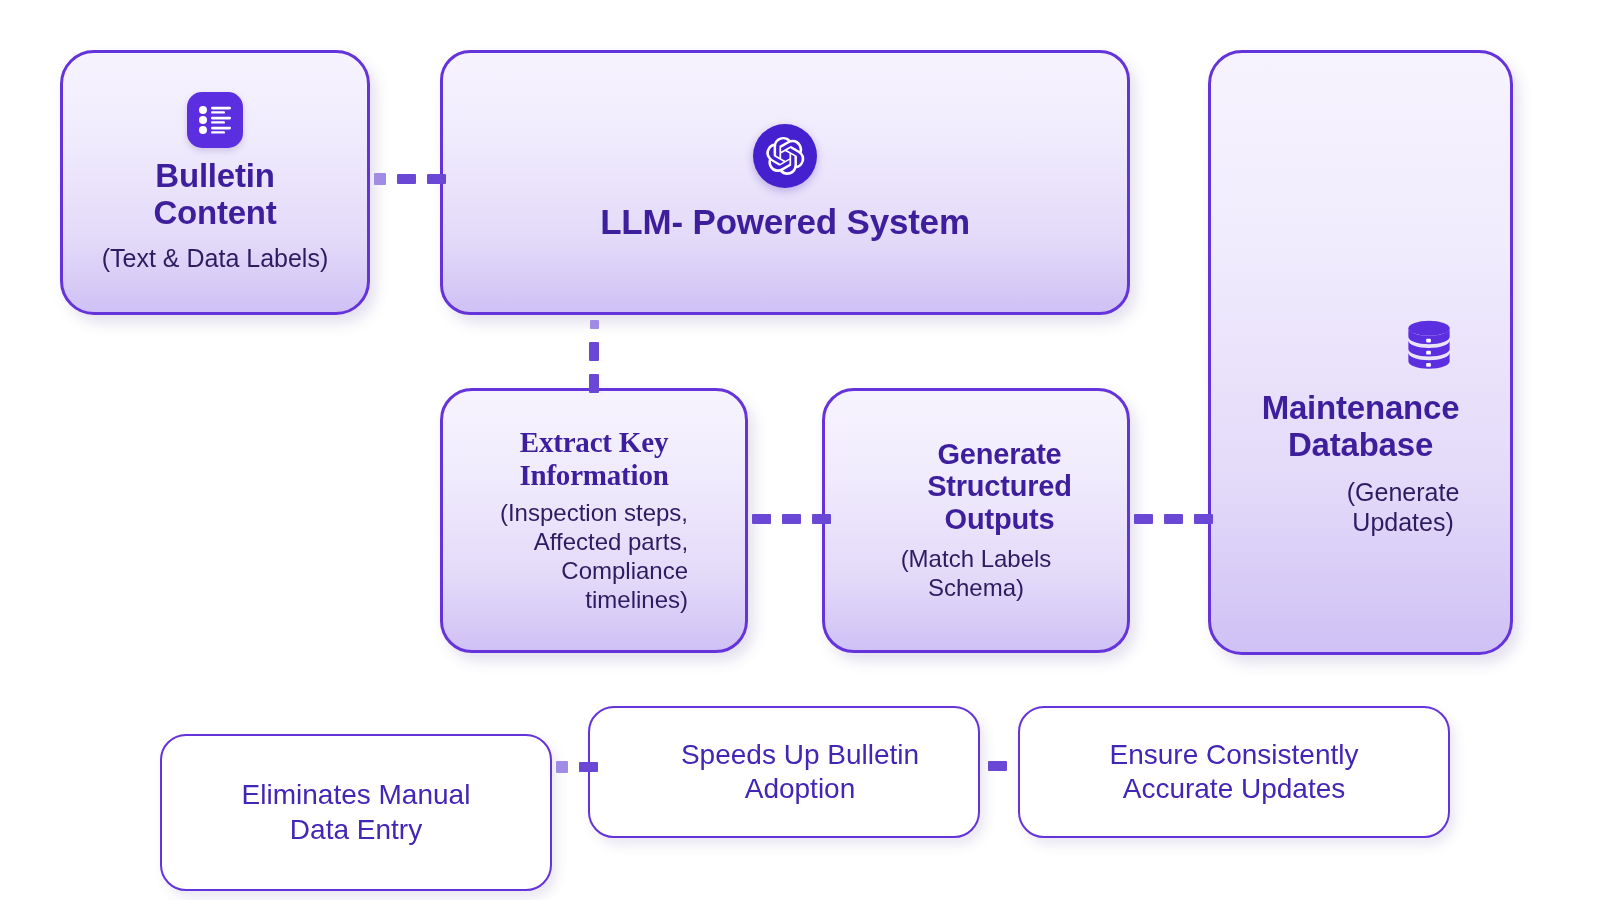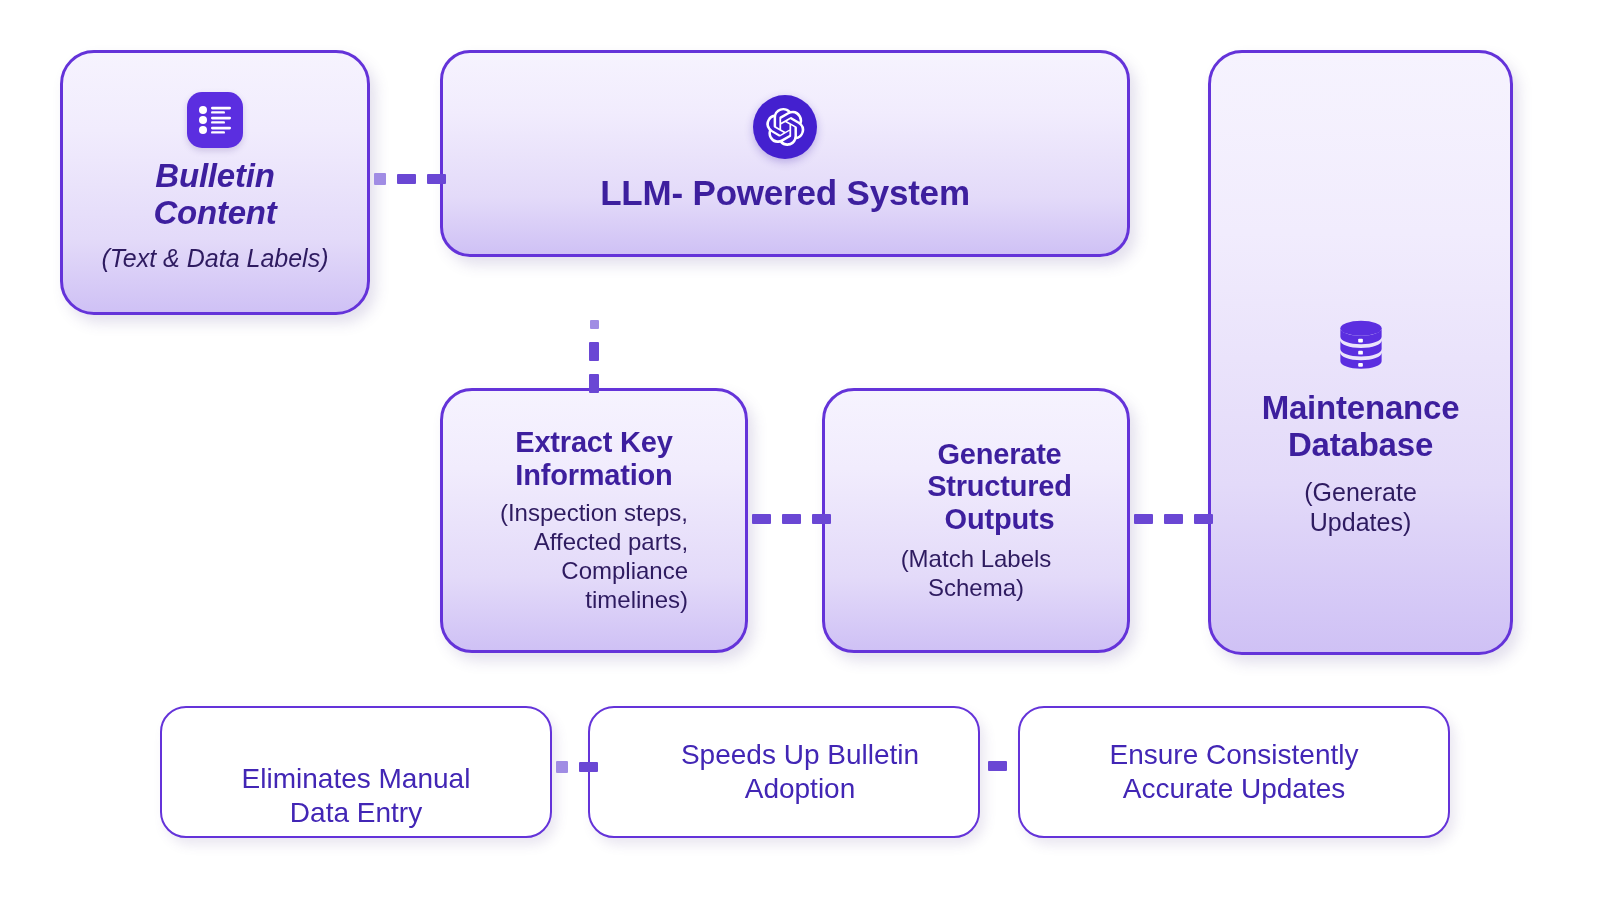--- a/index.html
+++ b/index.html
@@ -41,37 +41,37 @@
     letter-spacing: -0.2px;
     line-height: 1.12;
   }
   .card .sub {
     color: #2e1b60;
     font-weight: normal;
     line-height: 1.2;
   }
 
   
-  #card-bulletin   { left: 60px;   top: 50px;  width: 310px; height: 265px; border-radius: 34px; font-style: italic; }
-  #card-llm        { left: 440px;  top: 50px;  width: 690px; height: 207px; border-radius: 30px; }
+  #card-bulletin   { left: 60px;   top: 50px;  width: 310px; height: 265px; border-radius: 34px; }
+  #card-llm        { left: 440px;  top: 50px;  width: 690px; height: 265px; border-radius: 30px; }
   #card-db         { left: 1208px; top: 50px;  width: 305px; height: 605px; border-radius: 34px; }
   #card-extract    { left: 440px;  top: 388px; width: 308px; height: 265px; border-radius: 32px; }
   #card-generate   { left: 822px;  top: 388px; width: 308px; height: 265px; border-radius: 32px; }
 
   #card-bulletin .title { font-size: 33px; margin-top: 10px; }
   #card-bulletin .sub   { font-size: 25px; margin-top: 12px; }
 
   #card-llm .title { font-size: 35px; margin-top: 14px; }
 
   #card-db .title { font-size: 33px; margin-top: 12px; }
   #card-db .sub   { font-size: 25px; margin-top: 14px; }
-  #card-db .stack { display:flex; flex-direction:column; align-items:center; justify-content:center;
+  #card-db .stack { display:flex; flex-direction:column; align-items:flex-end; justify-content:center;
                     margin-top: 150px; }
 
-  #card-extract .title { font-size: 29px; }
+  #card-extract .title { font-size: 29px; font-family: Liberation Serif, serif; }
   #card-extract .sub   { font-size: 24px; margin-top: 8px; text-align: right; }
 
   #card-generate .title { font-size: 29px; margin-left: 47px; }
   #card-generate .sub   { font-size: 24px; margin-top: 10px; }
 
   
   .benefit {
     position: absolute;
     box-sizing: border-box;
     border: 2px solid #6433d9;
@@ -80,21 +80,21 @@
     box-shadow: 5px 7px 12px rgba(90, 70, 150, 0.13);
     display: flex;
     align-items: center;
     justify-content: center;
     text-align: center;
     color: #4226b5;
     font-size: 28px;
     line-height: 1.22;
     padding: 6px 16px;
   }
-  #benefit-0 { left: 160px; top: 706px; width: 392px; height: 132px; align-items: flex-end; }
+  #benefit-0 { left: 160px; top: 734px; width: 392px; height: 157px; }
   #benefit-1 { left: 588px; top: 706px; width: 392px; height: 132px; padding-left: 48px; }
   #benefit-2 { left: 1018px;top: 706px; width: 432px; height: 132px; }
 
   
   .icon-list {
     width: 56px; height: 56px;
     border-radius: 15px;
     background: #5b2ee0;
     display: flex; align-items: center; justify-content: center;
     box-shadow: 0 3px 6px rgba(90,70,150,0.22);

